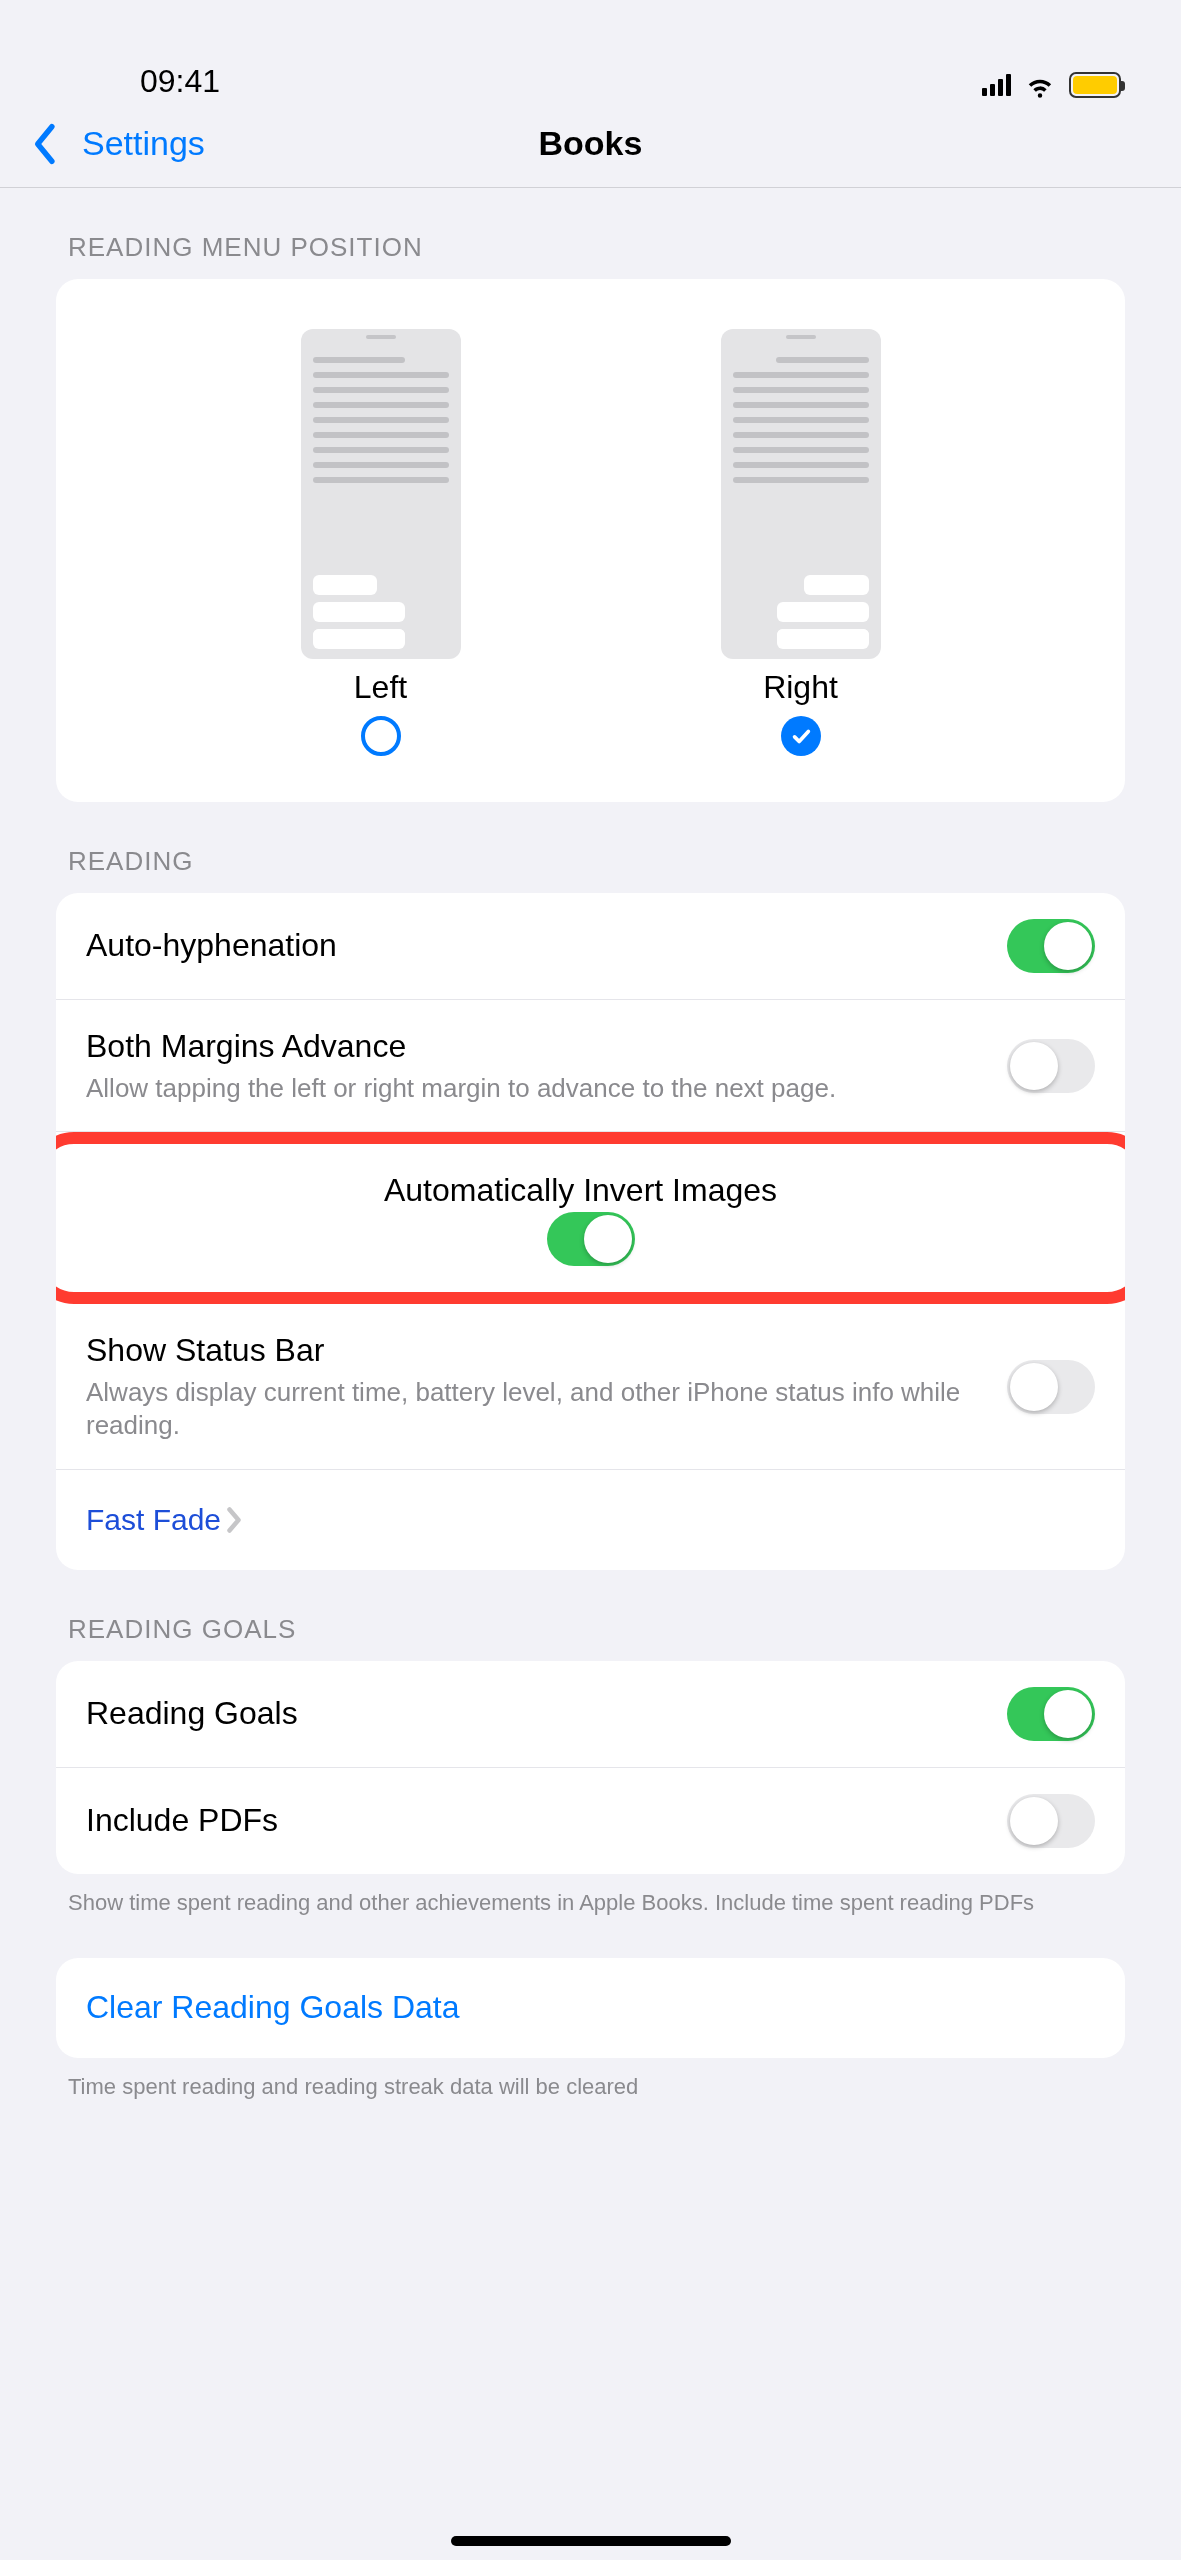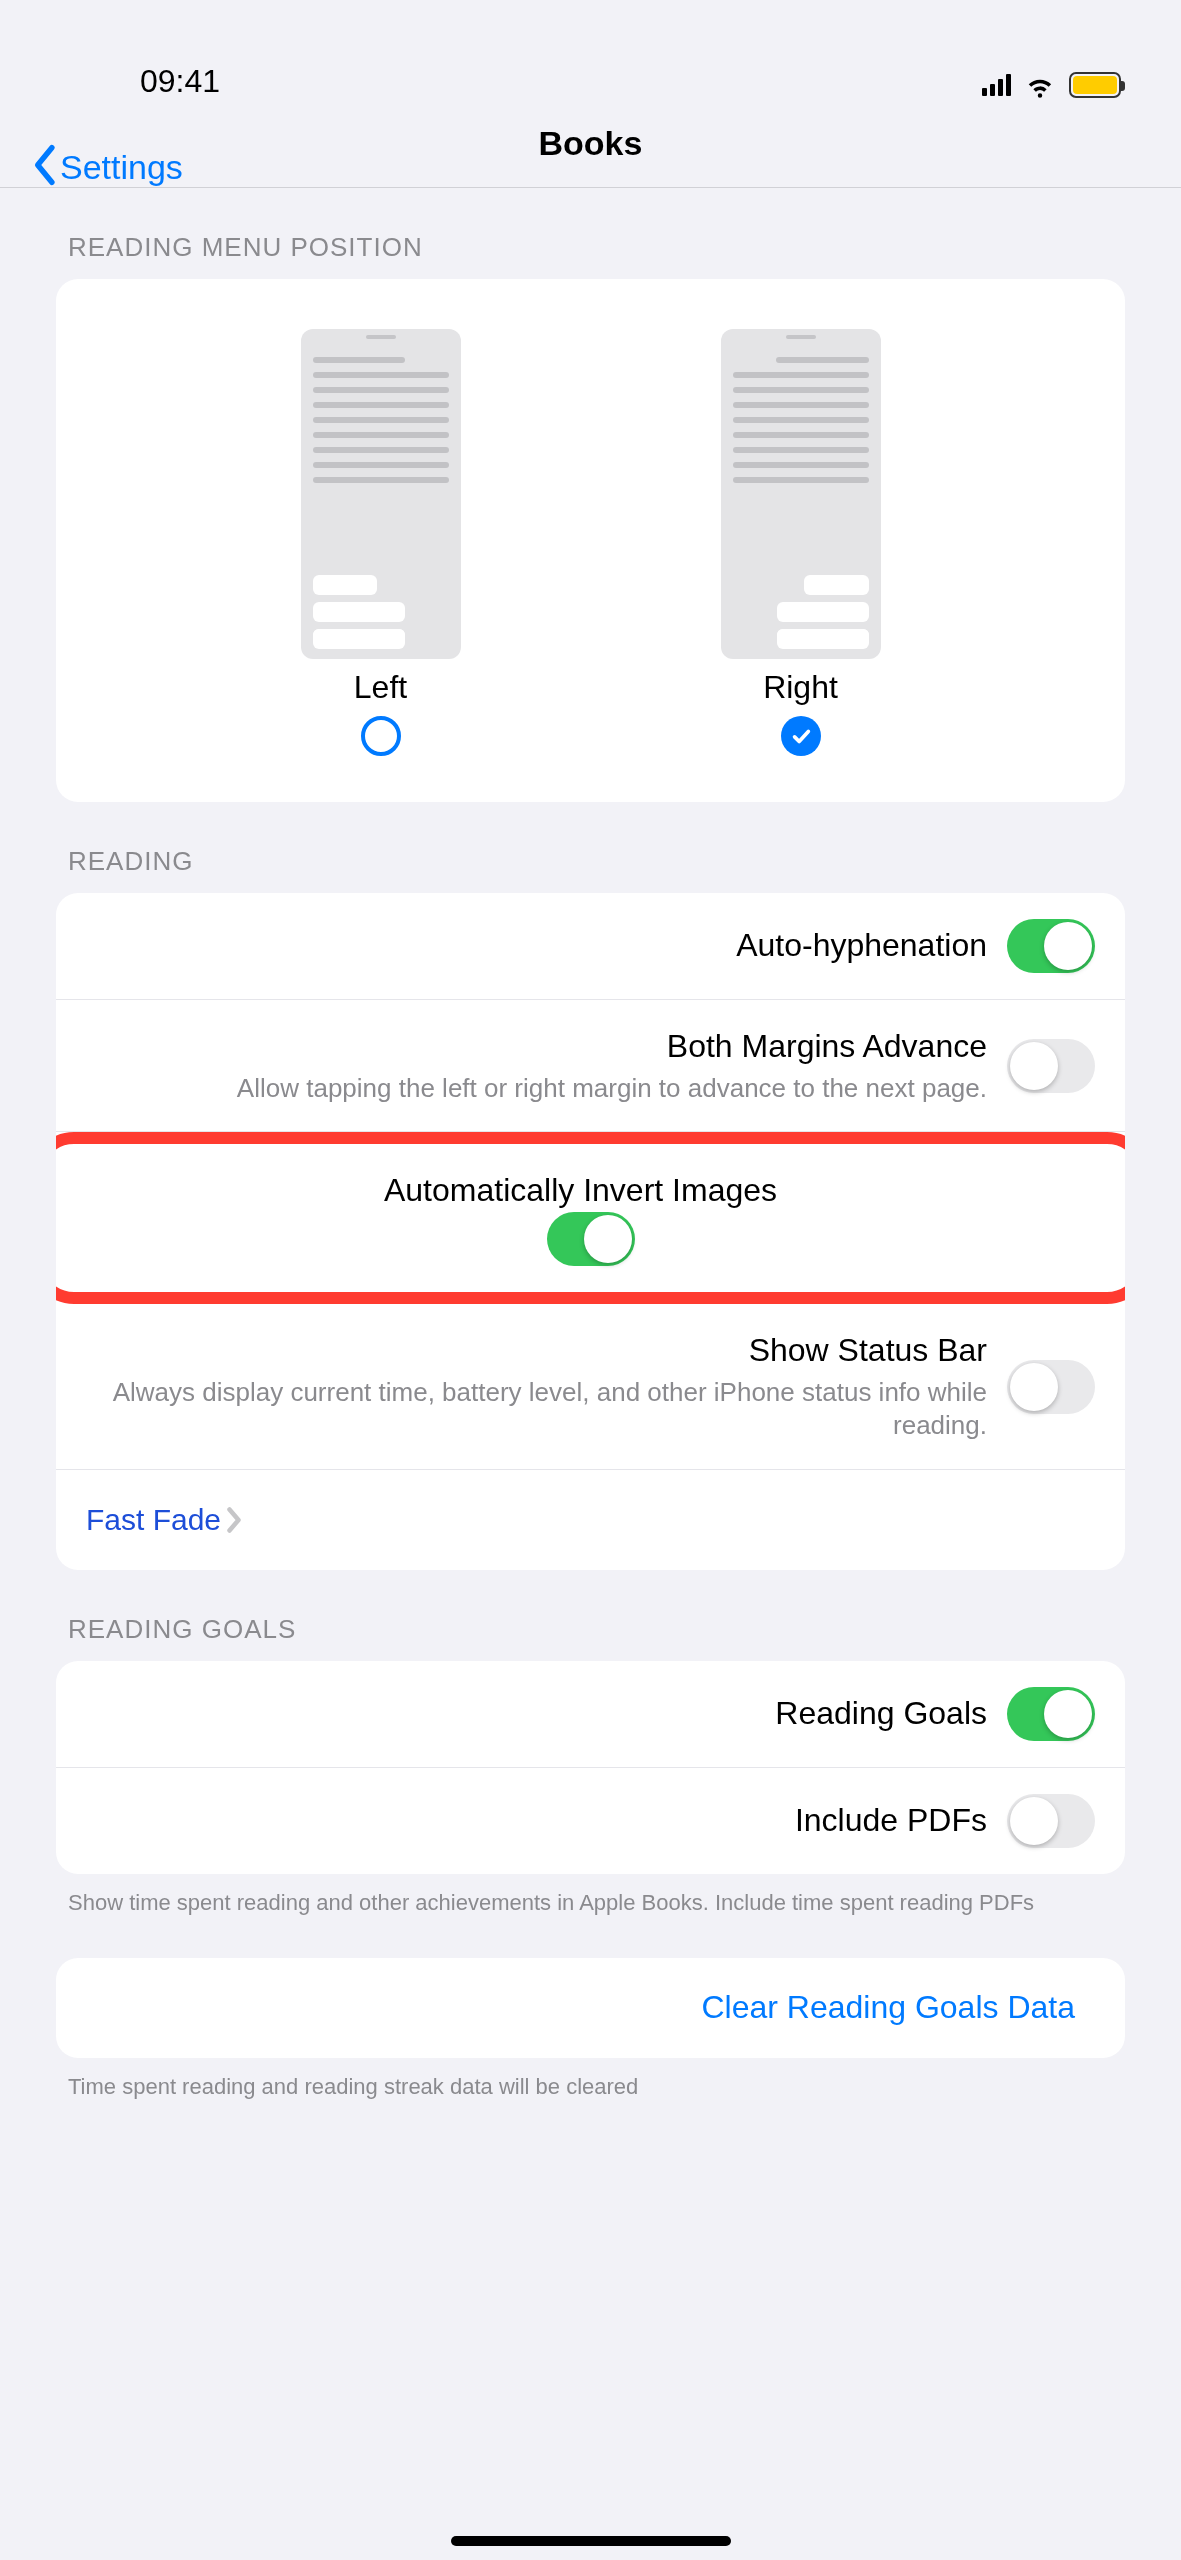--- a/index.html
+++ b/index.html
@@ -39,21 +39,21 @@
     height: 88px;
     display: flex;
     align-items: center;
     justify-content: center;
     position: relative;
     border-bottom: 1px solid #d1d1d6;
     background: #f2f2f7;
   }
   .back {
     position: absolute; left: 30px; top: 0; bottom: 0;
-    display: flex; align-items: flex-end; gap: 2px;
+    display: flex; align-items: center; gap: 24px;
     color: #007aff; font-size: 34px;
   }
   .back svg { width: 28px; height: 44px; }
   .title { font-size: 34px; font-weight: 600; }
 
   
   .scroll { padding: 0 56px 60px 56px; }
   .sec-header {
     color: #8a8a8e; font-size: 26px; letter-spacing: 1px;
     padding: 44px 12px 16px 12px;
@@ -61,21 +61,21 @@
   .sec-body {
     background: #fff; border-radius: 22px; overflow: hidden;
   }
   .sec-footer {
     color: #8a8a8e; font-size: 22px; padding: 14px 12px 6px 12px; line-height: 1.35;
   }
 
   
   .row {
     display: flex; align-items: center; padding: 26px 30px;
-    border-bottom: 1px solid #e5e5ea; min-height: 100px; text-align: right;
+    border-bottom: 1px solid #e5e5ea; min-height: 100px;
   }
   .row:last-child { border-bottom: none; }
   .row-main { flex: 1; padding-right: 20px; }
   .row-title { font-size: 32px; line-height: 1.3; }
   .row-sub { color: #8a8a8e; font-size: 26px; line-height: 1.3; margin-top: 4px; }
   .row-value { color: #1d4ed8; font-size: 30px; margin-right: 4px; }
   .chevron { color: #c6c6c8; }
   .chevron svg { width: 18px; height: 30px; display:block; }
   .row.link .row-title { color: #007aff; font-size: 32px; font-weight: 500; }
 

